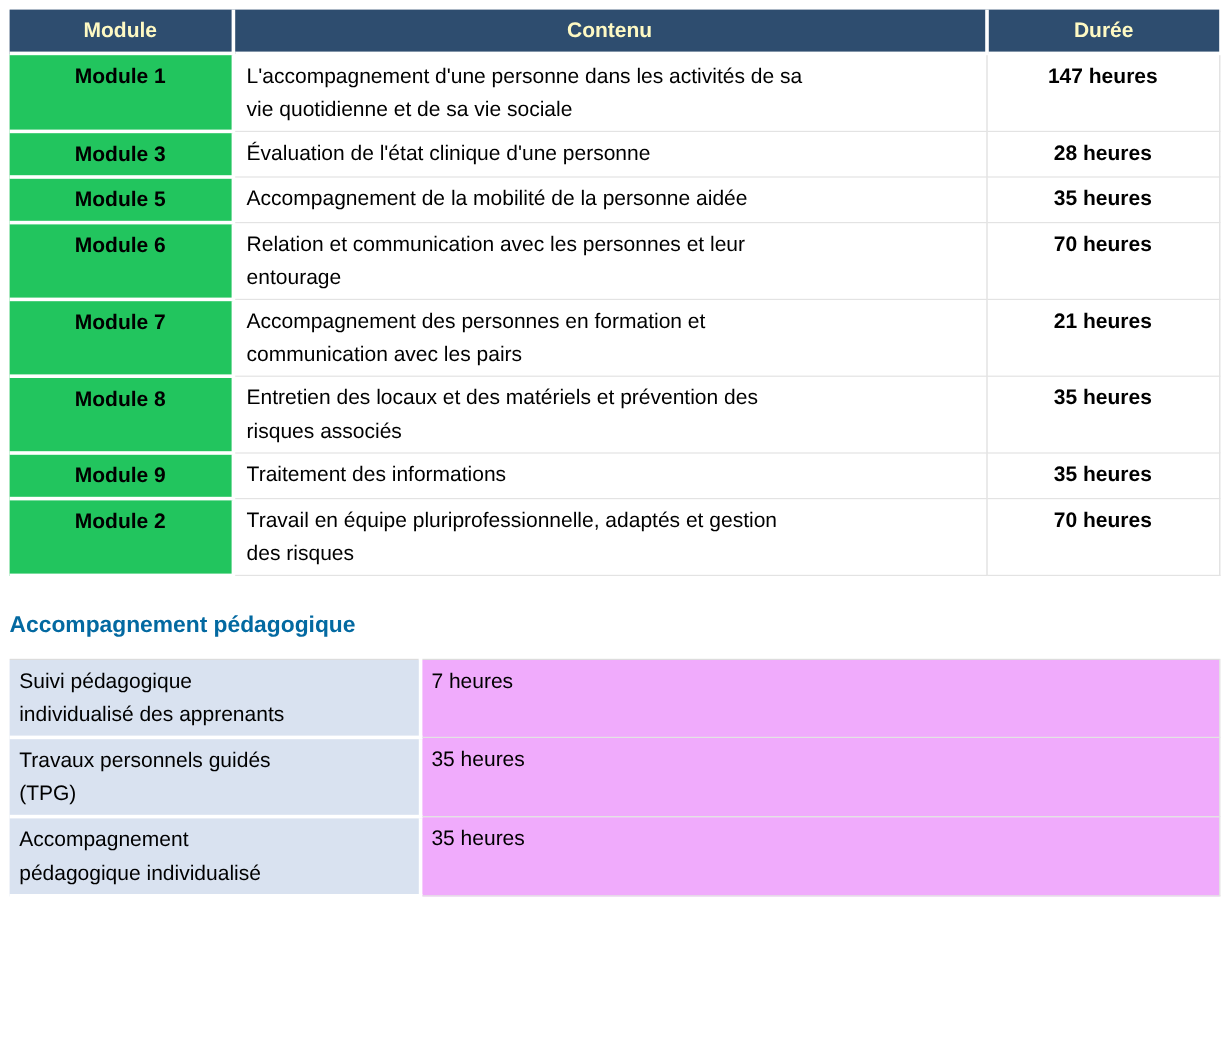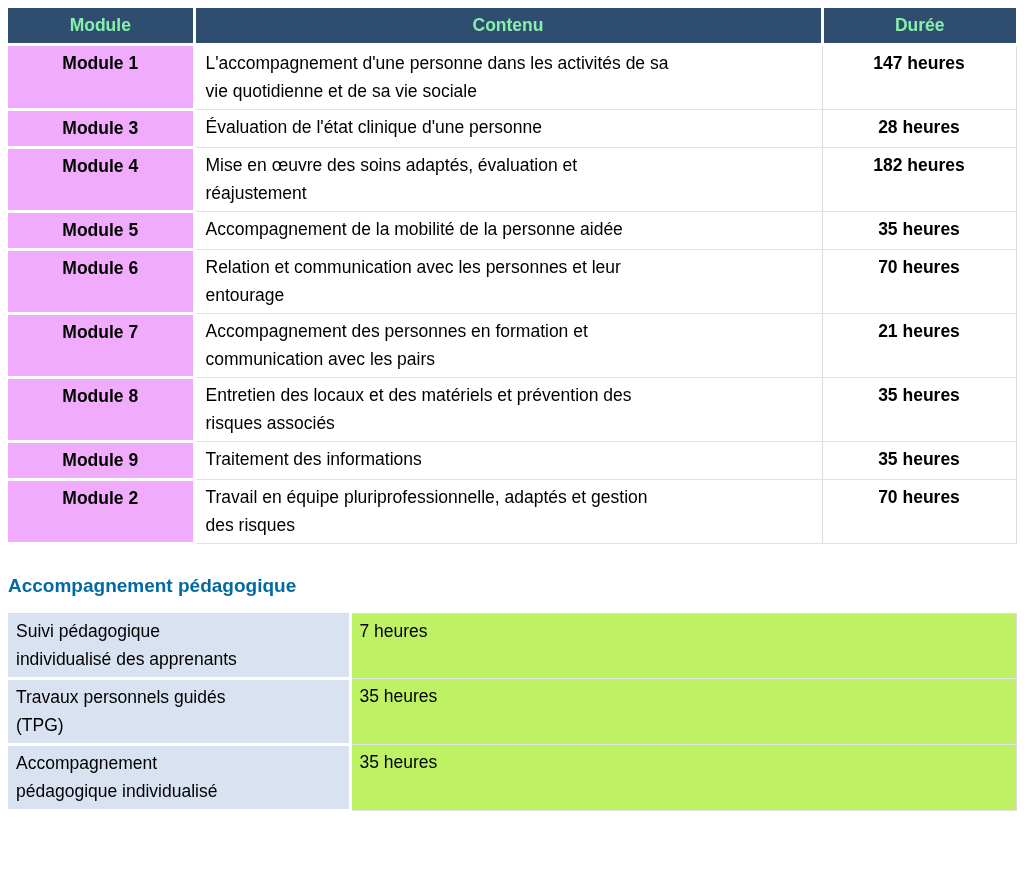--- a/index.html
+++ b/index.html
@@ -24,35 +24,35 @@
     font-size: 17.5px;
     line-height: 28px;
   }
   
   .modules-table col.c-module { width: 186px; }
   .modules-table col.c-contenu { width: 628px; }
   .modules-table col.c-duree { width: 194px; }
 
   .modules-table th {
     background: #2E4D6F;
-    color: #86efac;
+    color: #fef9c3;
     font-weight: bold;
     text-align: center;
     padding: 3px 8px 4px;
     border-right: 3px solid #ffffff;
     border-bottom: 3px solid #ffffff;
   }
   .modules-table th:last-child { border-right: none; }
 
   .modules-table td {
     vertical-align: top;
     padding: 3px 10px 4px;
   }
   td.module-cell {
-    background: #f0abfc;
+    background: #22c55e;
     font-weight: bold;
     text-align: center;
     border-right: 3px solid #ffffff;
     border-bottom: 3px solid #ffffff;
   }
   td.contenu-cell {
     background: #ffffff;
     text-align: left;
     white-space: pre-line;
     border-right: 1px solid #DCDCDC;
@@ -84,21 +84,21 @@
     background: #D9E2F0;
     font-weight: normal;
     text-align: left;
     vertical-align: top;
     white-space: pre-line;
     padding: 3px 8px 4px;
     border-right: 3px solid #ffffff;
     border-bottom: 3px solid #ffffff;
   }
   td.value-cell {
-    background: #bef264;
+    background: #f0abfc;
     text-align: left;
     vertical-align: top;
     padding: 3px 8px 4px;
     height: 63px;
     box-sizing: border-box;
     border-right: 1px solid #DCDCDC;
     border-bottom: 1px solid #E3E3E3;
   }
 </style>
 </head>
@@ -123,26 +123,20 @@
         <tr>
           <td class="module-cell">Module 1</td>
           <td class="contenu-cell">L'accompagnement d'une personne dans les activités de sa
 vie quotidienne et de sa vie sociale</td>
           <td class="duree-cell">147 heures</td>
         </tr>
         <tr>
           <td class="module-cell">Module 3</td>
           <td class="contenu-cell">Évaluation de l'état clinique d'une personne</td>
           <td class="duree-cell">28 heures</td>
-        </tr>
-        <tr>
-          <td class="module-cell">Module 4</td>
-          <td class="contenu-cell">Mise en œuvre des soins adaptés, évaluation et
-réajustement</td>
-          <td class="duree-cell">182 heures</td>
         </tr>
         <tr>
           <td class="module-cell">Module 5</td>
           <td class="contenu-cell">Accompagnement de la mobilité de la personne aidée</td>
           <td class="duree-cell">35 heures</td>
         </tr>
         <tr>
           <td class="module-cell">Module 6</td>
           <td class="contenu-cell">Relation et communication avec les personnes et leur
 entourage</td>

